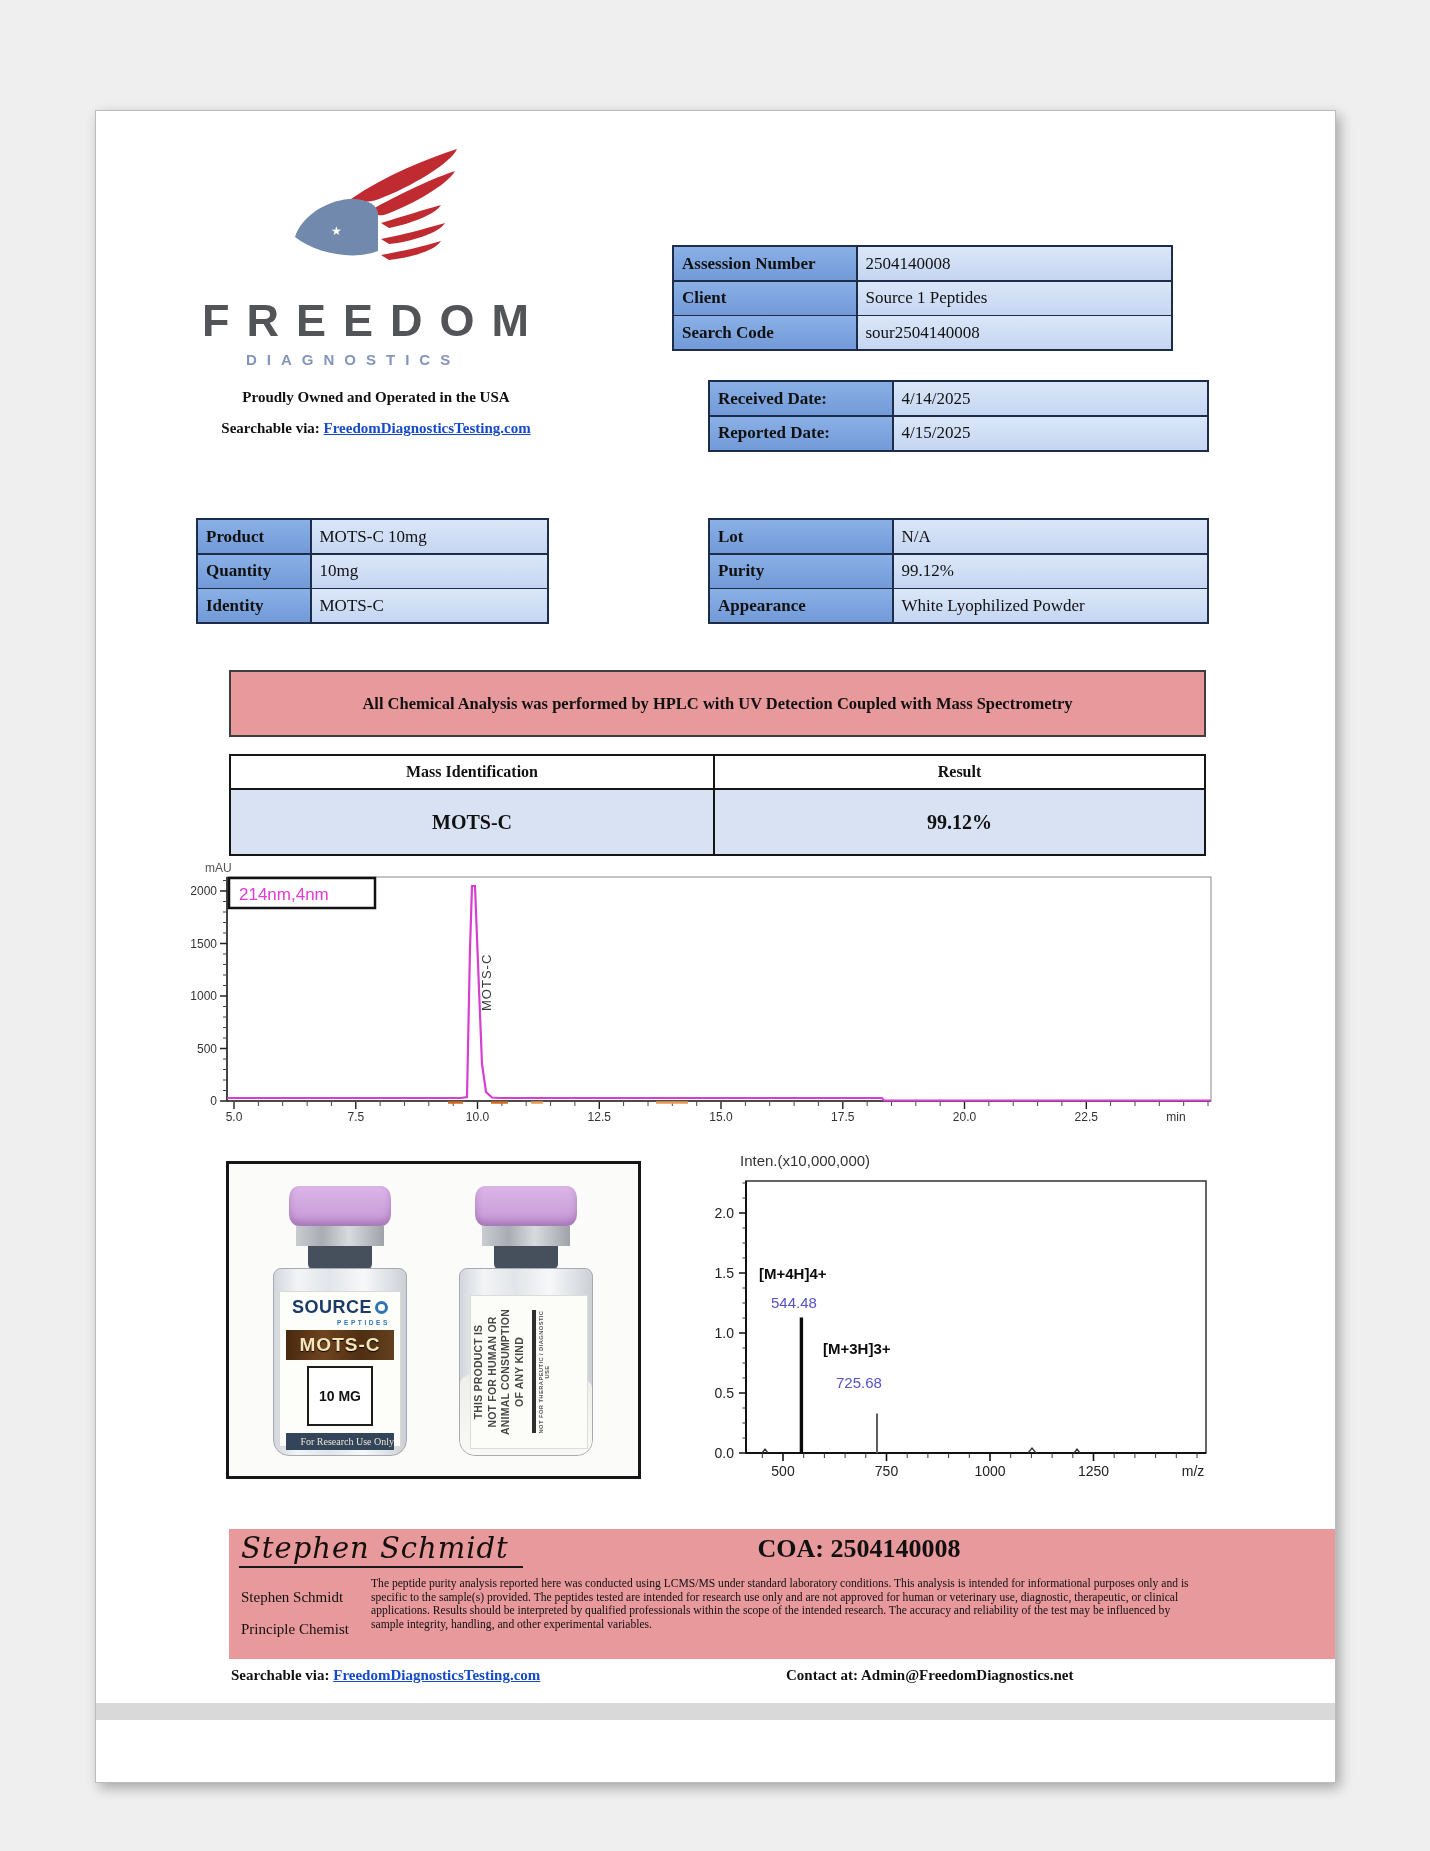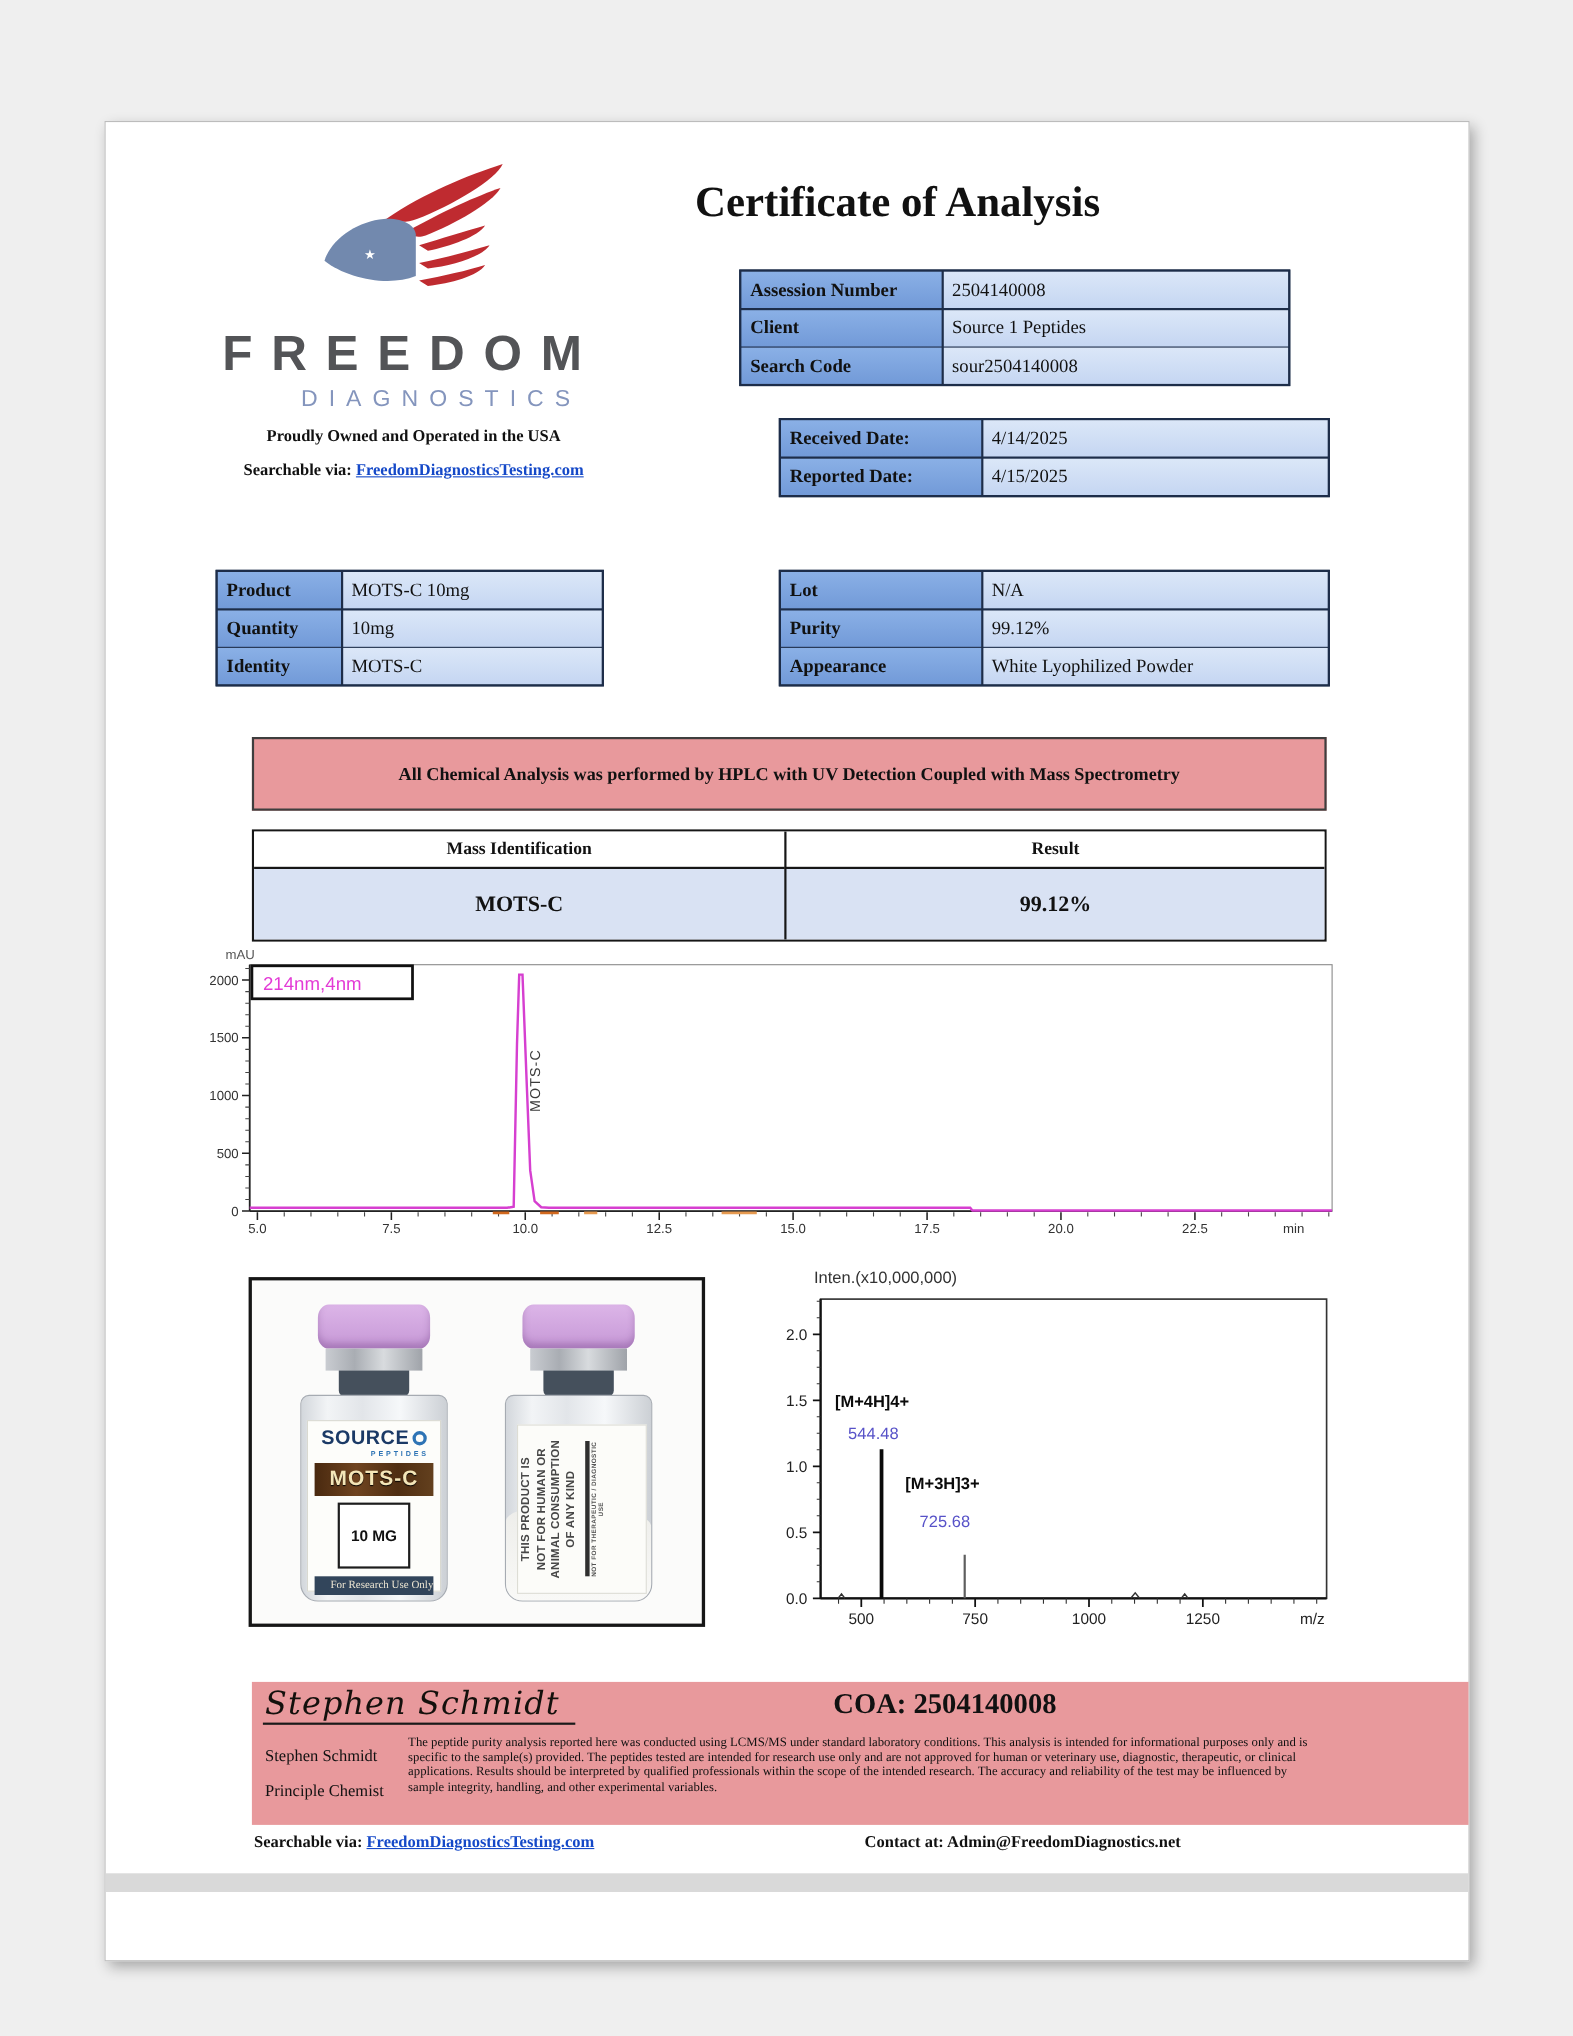--- a/index.html
+++ b/index.html
@@ -5,22 +5,22 @@
   * { margin:0; padding:0; box-sizing:border-box; }
   html,body { width:1430px; height:1851px; background:#efefef; font-family:"Liberation Serif", serif; color:#111; }
   .page { position:absolute; left:95px; top:110px; width:1241px; height:1673px; background:#ffffff;
           border:1px solid #bcbcbc; box-shadow:4px 5px 12px rgba(0,0,0,.3); overflow:hidden; }
   .abs { position:absolute; }
 
   
   .brand-word { position:absolute; left:98px; top:184px; width:360px; text-align:center;
       font-family:"Liberation Sans", sans-serif; font-weight:bold; font-size:45px; letter-spacing:17px;
       color:#535457; white-space:nowrap; }
-  .brand-sub { position:absolute; left:150px; top:240px; width:310px; text-align:center;
-      font-family:"Liberation Sans", sans-serif; font-weight:normal; font-size:21px; letter-spacing:10px;
+  .brand-sub { position:absolute; left:150px; top:240px; width:310px; 
+      font-family:"Liberation Sans", sans-serif; font-weight:bold; font-size:15px; letter-spacing:10px;
       color:#8495bd; white-space:nowrap; }
   .tagline { position:absolute; left:115px; top:278px; width:330px; text-align:center;
       font-weight:bold; font-size:15px; }
   .searchable-top { position:absolute; left:100px; top:309px; width:360px; text-align:center;
       font-weight:bold; font-size:15px; white-space:nowrap; }
   a.doclink { color:#1549c8; text-decoration:underline; font-weight:bold;margin-top:28px; }
 
   
   .coa-title { position:absolute; left:420px; top:50px; width:600px; text-align:center;
       font-size:39px; font-weight:bold; }
@@ -112,21 +112,20 @@
     <text x="40" y="88" font-size="12" fill="#ffffff">★</text>
   </svg>
   <div class="brand-word">FREEDOM</div>
   <div class="brand-sub">DIAGNOSTICS</div>
   <div class="tagline">Proudly Owned and Operated in the USA</div>
   <div class="searchable-top">
     <span>Searchable via:</span>
     <a href="#" class="doclink">FreedomDiagnosticsTesting.com</a>
   </div>
 
-  <div class="coa-title">Certificate of Analysis</div>
 
   <div class="kv" style="left:576px; top:134px; width:501px; grid-template-columns:182px 1fr; grid-auto-rows:33px;">
     <div class="k">Assession Number</div>
     <div class="v">2504140008</div>
     <div class="k">Client</div>
     <div class="v">Source 1 Peptides</div>
     <div class="k">Search Code</div>
     <div class="v">sour2504140008</div>
   </div>
 

